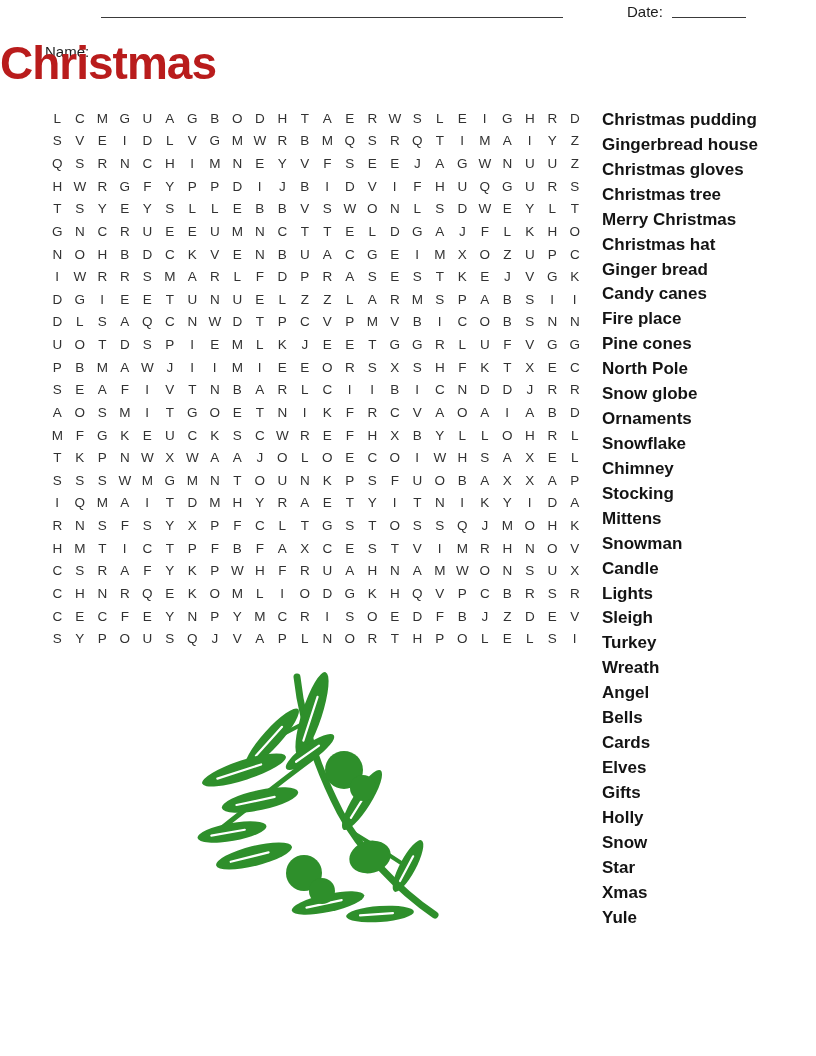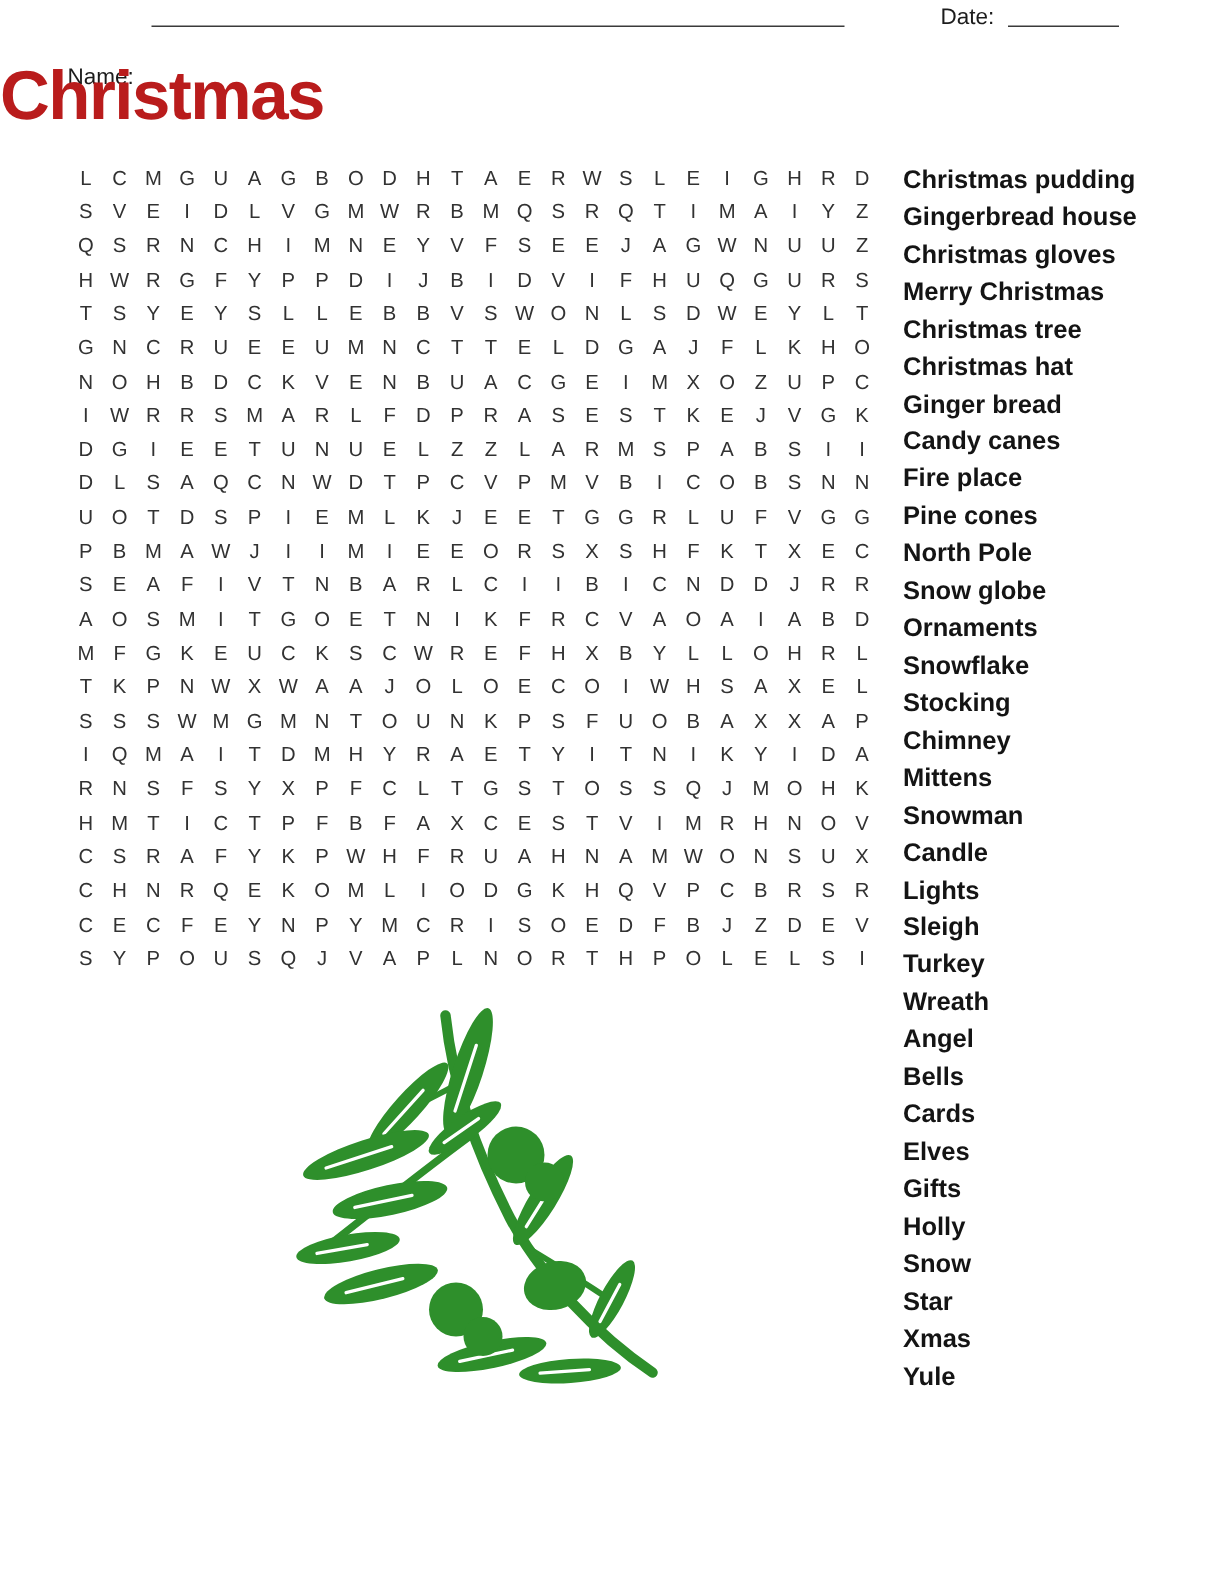--- a/index.html
+++ b/index.html
@@ -674,33 +674,33 @@
       <span class="cell">E</span>
       <span class="cell">L</span>
       <span class="cell">S</span>
       <span class="cell">I</span>
     </div>
 
   <div class="word-list">
       <div class="word">Christmas pudding</div>
       <div class="word">Gingerbread house</div>
       <div class="word">Christmas gloves</div>
+      <div class="word">Christmas tree</div>
       <div class="word">Merry Christmas</div>
-      <div class="word">Christmas tree</div>
       <div class="word">Christmas hat</div>
       <div class="word">Ginger bread</div>
       <div class="word">Candy canes</div>
       <div class="word">Fire place</div>
       <div class="word">Pine cones</div>
       <div class="word">North Pole</div>
       <div class="word">Snow globe</div>
       <div class="word">Ornaments</div>
       <div class="word">Snowflake</div>
+      <div class="word">Chimney</div>
       <div class="word">Stocking</div>
-      <div class="word">Chimney</div>
       <div class="word">Mittens</div>
       <div class="word">Snowman</div>
       <div class="word">Candle</div>
       <div class="word">Lights</div>
       <div class="word">Sleigh</div>
       <div class="word">Turkey</div>
       <div class="word">Wreath</div>
       <div class="word">Angel</div>
       <div class="word">Bells</div>
       <div class="word">Cards</div>

